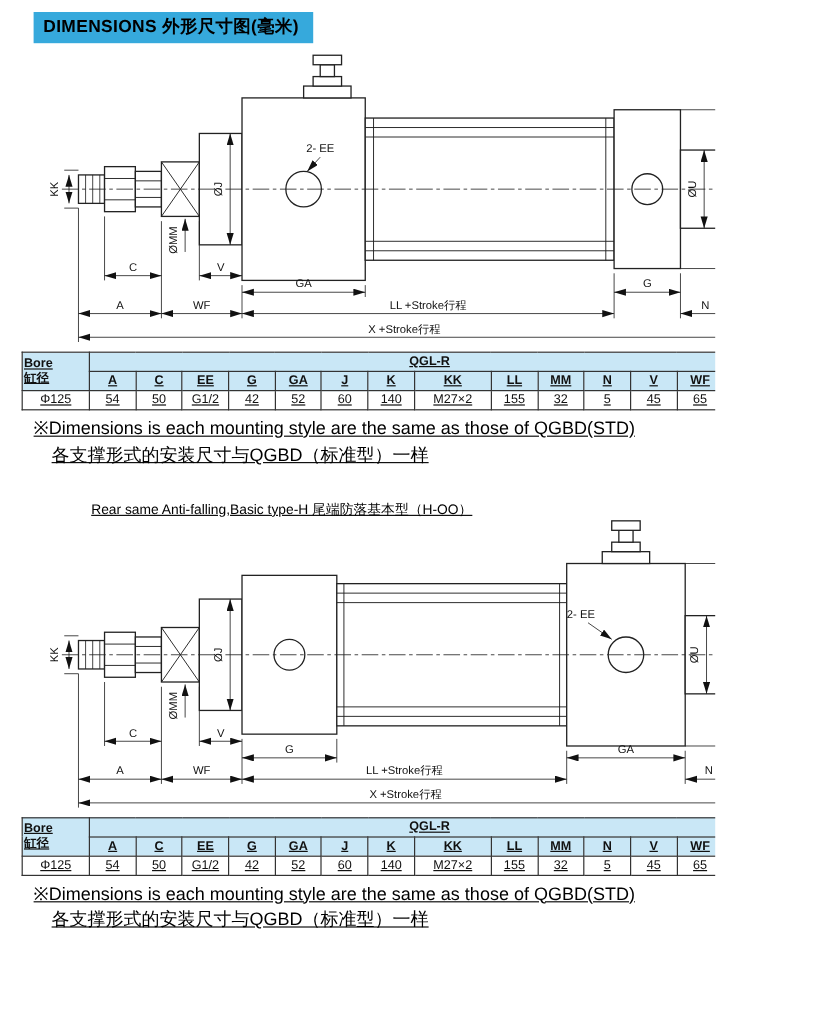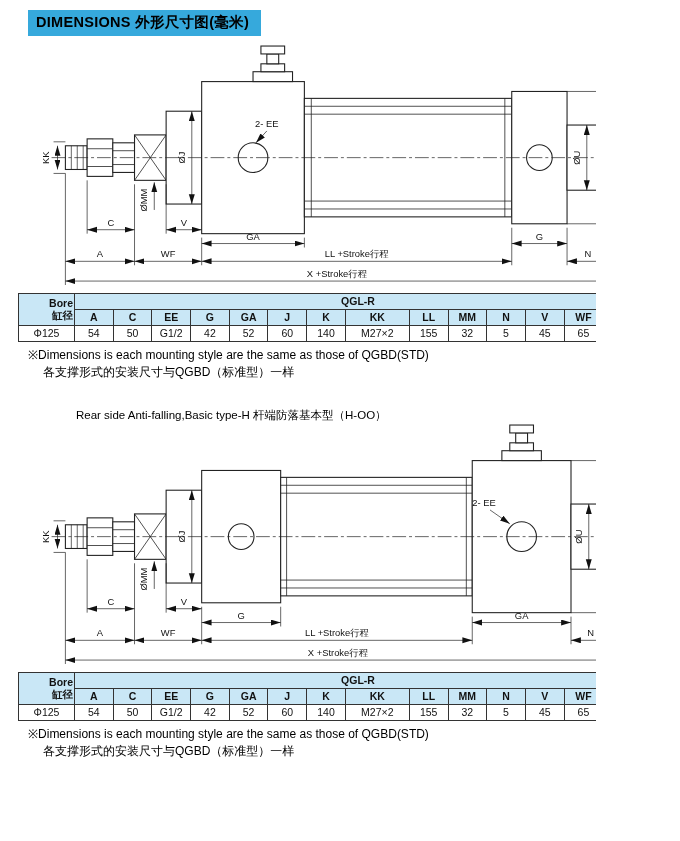--- a/index.html
+++ b/index.html
@@ -1,17 +1,17 @@
 <!DOCTYPE html>
 <html style="--accent: #36a9dc; --table_header_bg: #c9e7f6;"><head>
 <meta charset="utf-8">
 <style>
   html,body { margin:0; padding:0; background:#ffffff; }
   body { width:680px; font-family:"Liberation Sans", sans-serif; color:#111; }
-  .page { width:596px; height:841px; box-sizing:border-box; padding:8px 18px; overflow:hidden; }
+  .page { width:596px; height:841px; box-sizing:border-box; padding:8px 18px; overflow:hidden;text-decoration:underline; }
   .header-bar {
     display:inline-block;
     background:var(--accent, #36a9dc);
     color:#000;
     font-weight:bold;
     font-size:14.5px;
     padding:3px 12px 4px 8px;
     margin:2px 0 8px 10px;
     letter-spacing:0.3px;
   }
@@ -22,24 +22,24 @@
     border-collapse:collapse;
     table-layout:fixed;
     width:624px;
     margin:2px auto 0 auto;
     font-size:10.5px;
     text-align:center;
   }
   .dim-table th, .dim-table td { border:1px solid #333; padding:1px 1px 2px 1px; }
   .dim-table thead th { background:var(--table_header_bg, #c9e7f6); font-weight:bold; }
   .dim-table td { font-weight:normal; }
-  .bore-cell { text-align:right; padding-left:5px; font-weight:bold; line-height:1.15; }
+  .bore-cell { text-align:left; padding-left:5px; font-weight:bold; line-height:1.15; }
   .c-bore { width:56px; }
   .c-kk { width:64px; }
-  .notes { font-size:12px; margin:5px 0 0 10px; line-height:1.45; color:#000; }
+  .notes { font-size:15px; margin:5px 0 0 10px; line-height:1.45; color:#000; }
   .notes .cn { margin-left:15px; }
   .section-gap { height:22px; }
 </style>
 </head>
 <body>
 
 <div class="page">
 
   <div class="header-bar">DIMENSIONS 外形尺寸图(毫米)</div>
 
@@ -197,21 +197,21 @@
     <div class="notes">
       <div>※Dimensions is each mounting style are the same as those of QGBD(STD)</div>
       <div class="cn">各支撑形式的安装尺寸与QGBD（标准型）一样</div>
     </div>
   </div>
 
   <div class="section-gap"></div>
 
   
   <div>
-    <div class="section-title">Rear side Anti-falling,Basic type-H 杆端防落基本型（H-OO）</div>
+    <div class="section-title">Rear same Anti-falling,Basic type-H 尾端防落基本型（H-OO）</div>
 
     <svg class="drawing" width="632" height="247" viewBox="0 0 640 250">
       <g stroke="#222" fill="#ffffff" stroke-width="1.1">
         <g>
           <rect x="48" y="103" width="22" height="24"></rect>
           <path d="M54,103 V127 M60,103 V127 M66,103 V127" fill="none" stroke-width="0.7"></path>
           <rect x="70" y="96" width="26" height="38"></rect>
           <path d="M70,106 H96 M70,124 H96" fill="none" stroke-width="0.8"></path>
           <rect x="96" y="100" width="22" height="30"></rect>
           <path d="M96,108 H118 M96,122 H118" fill="none" stroke-width="0.8"></path>

